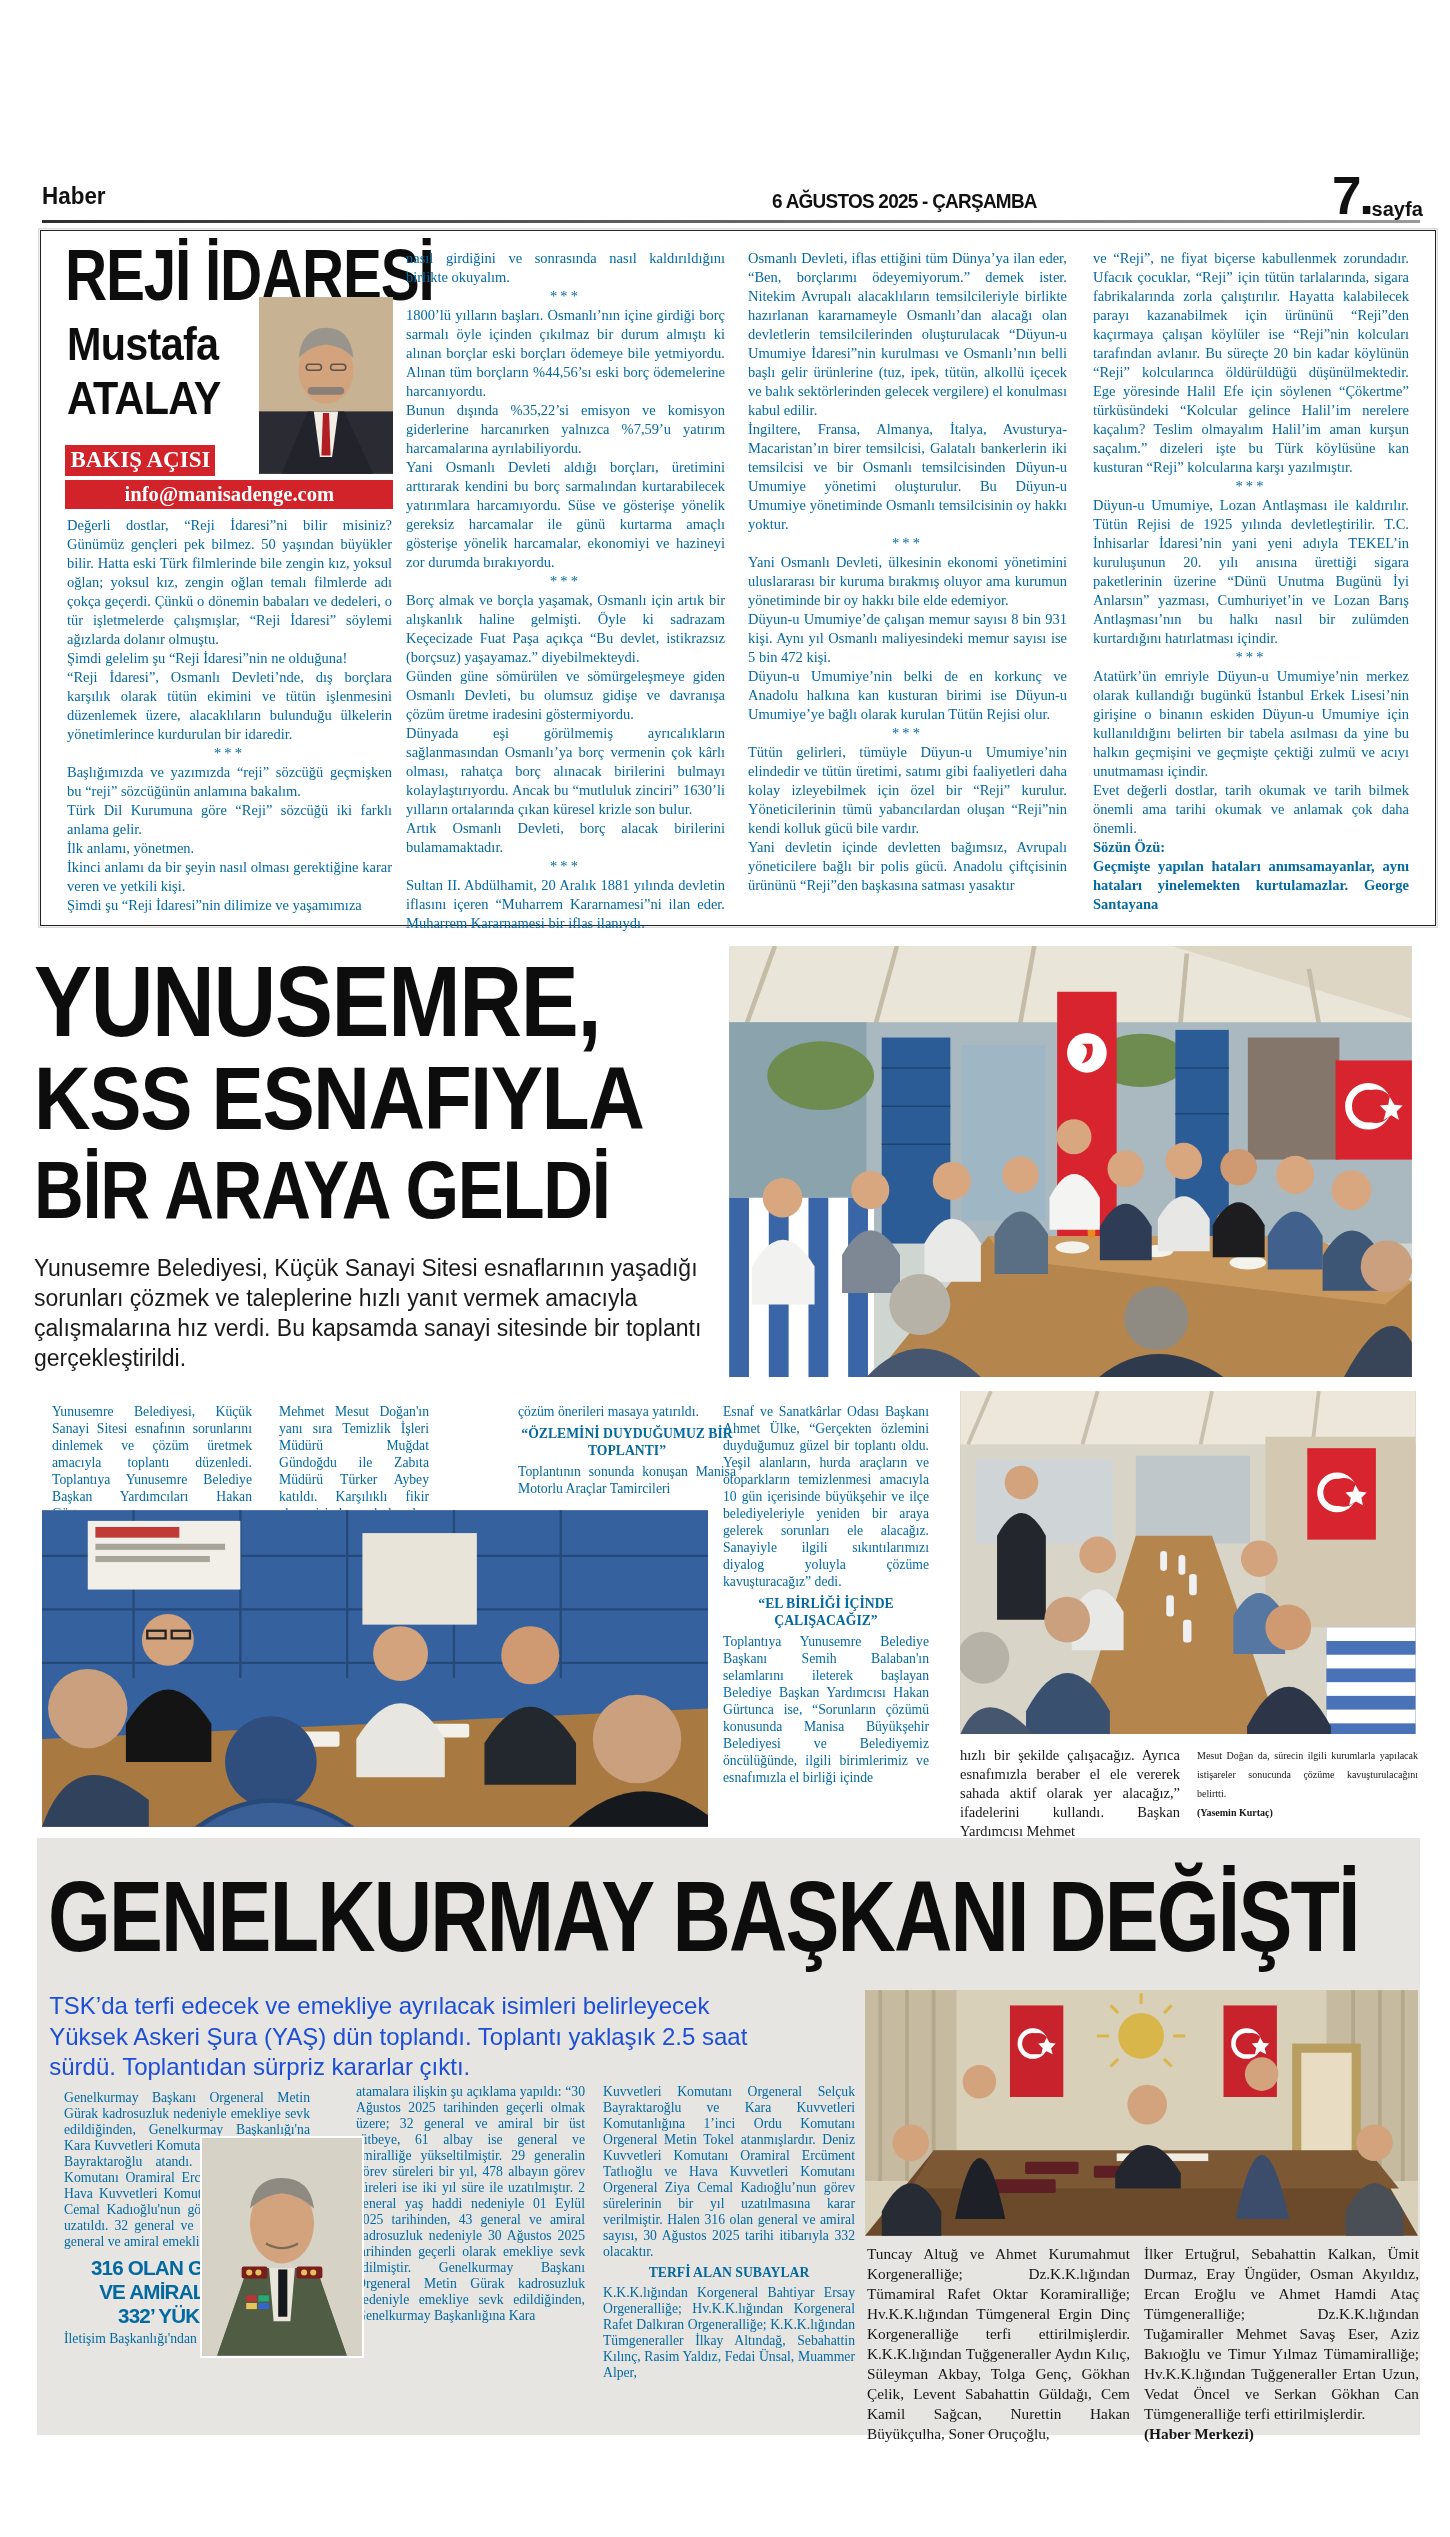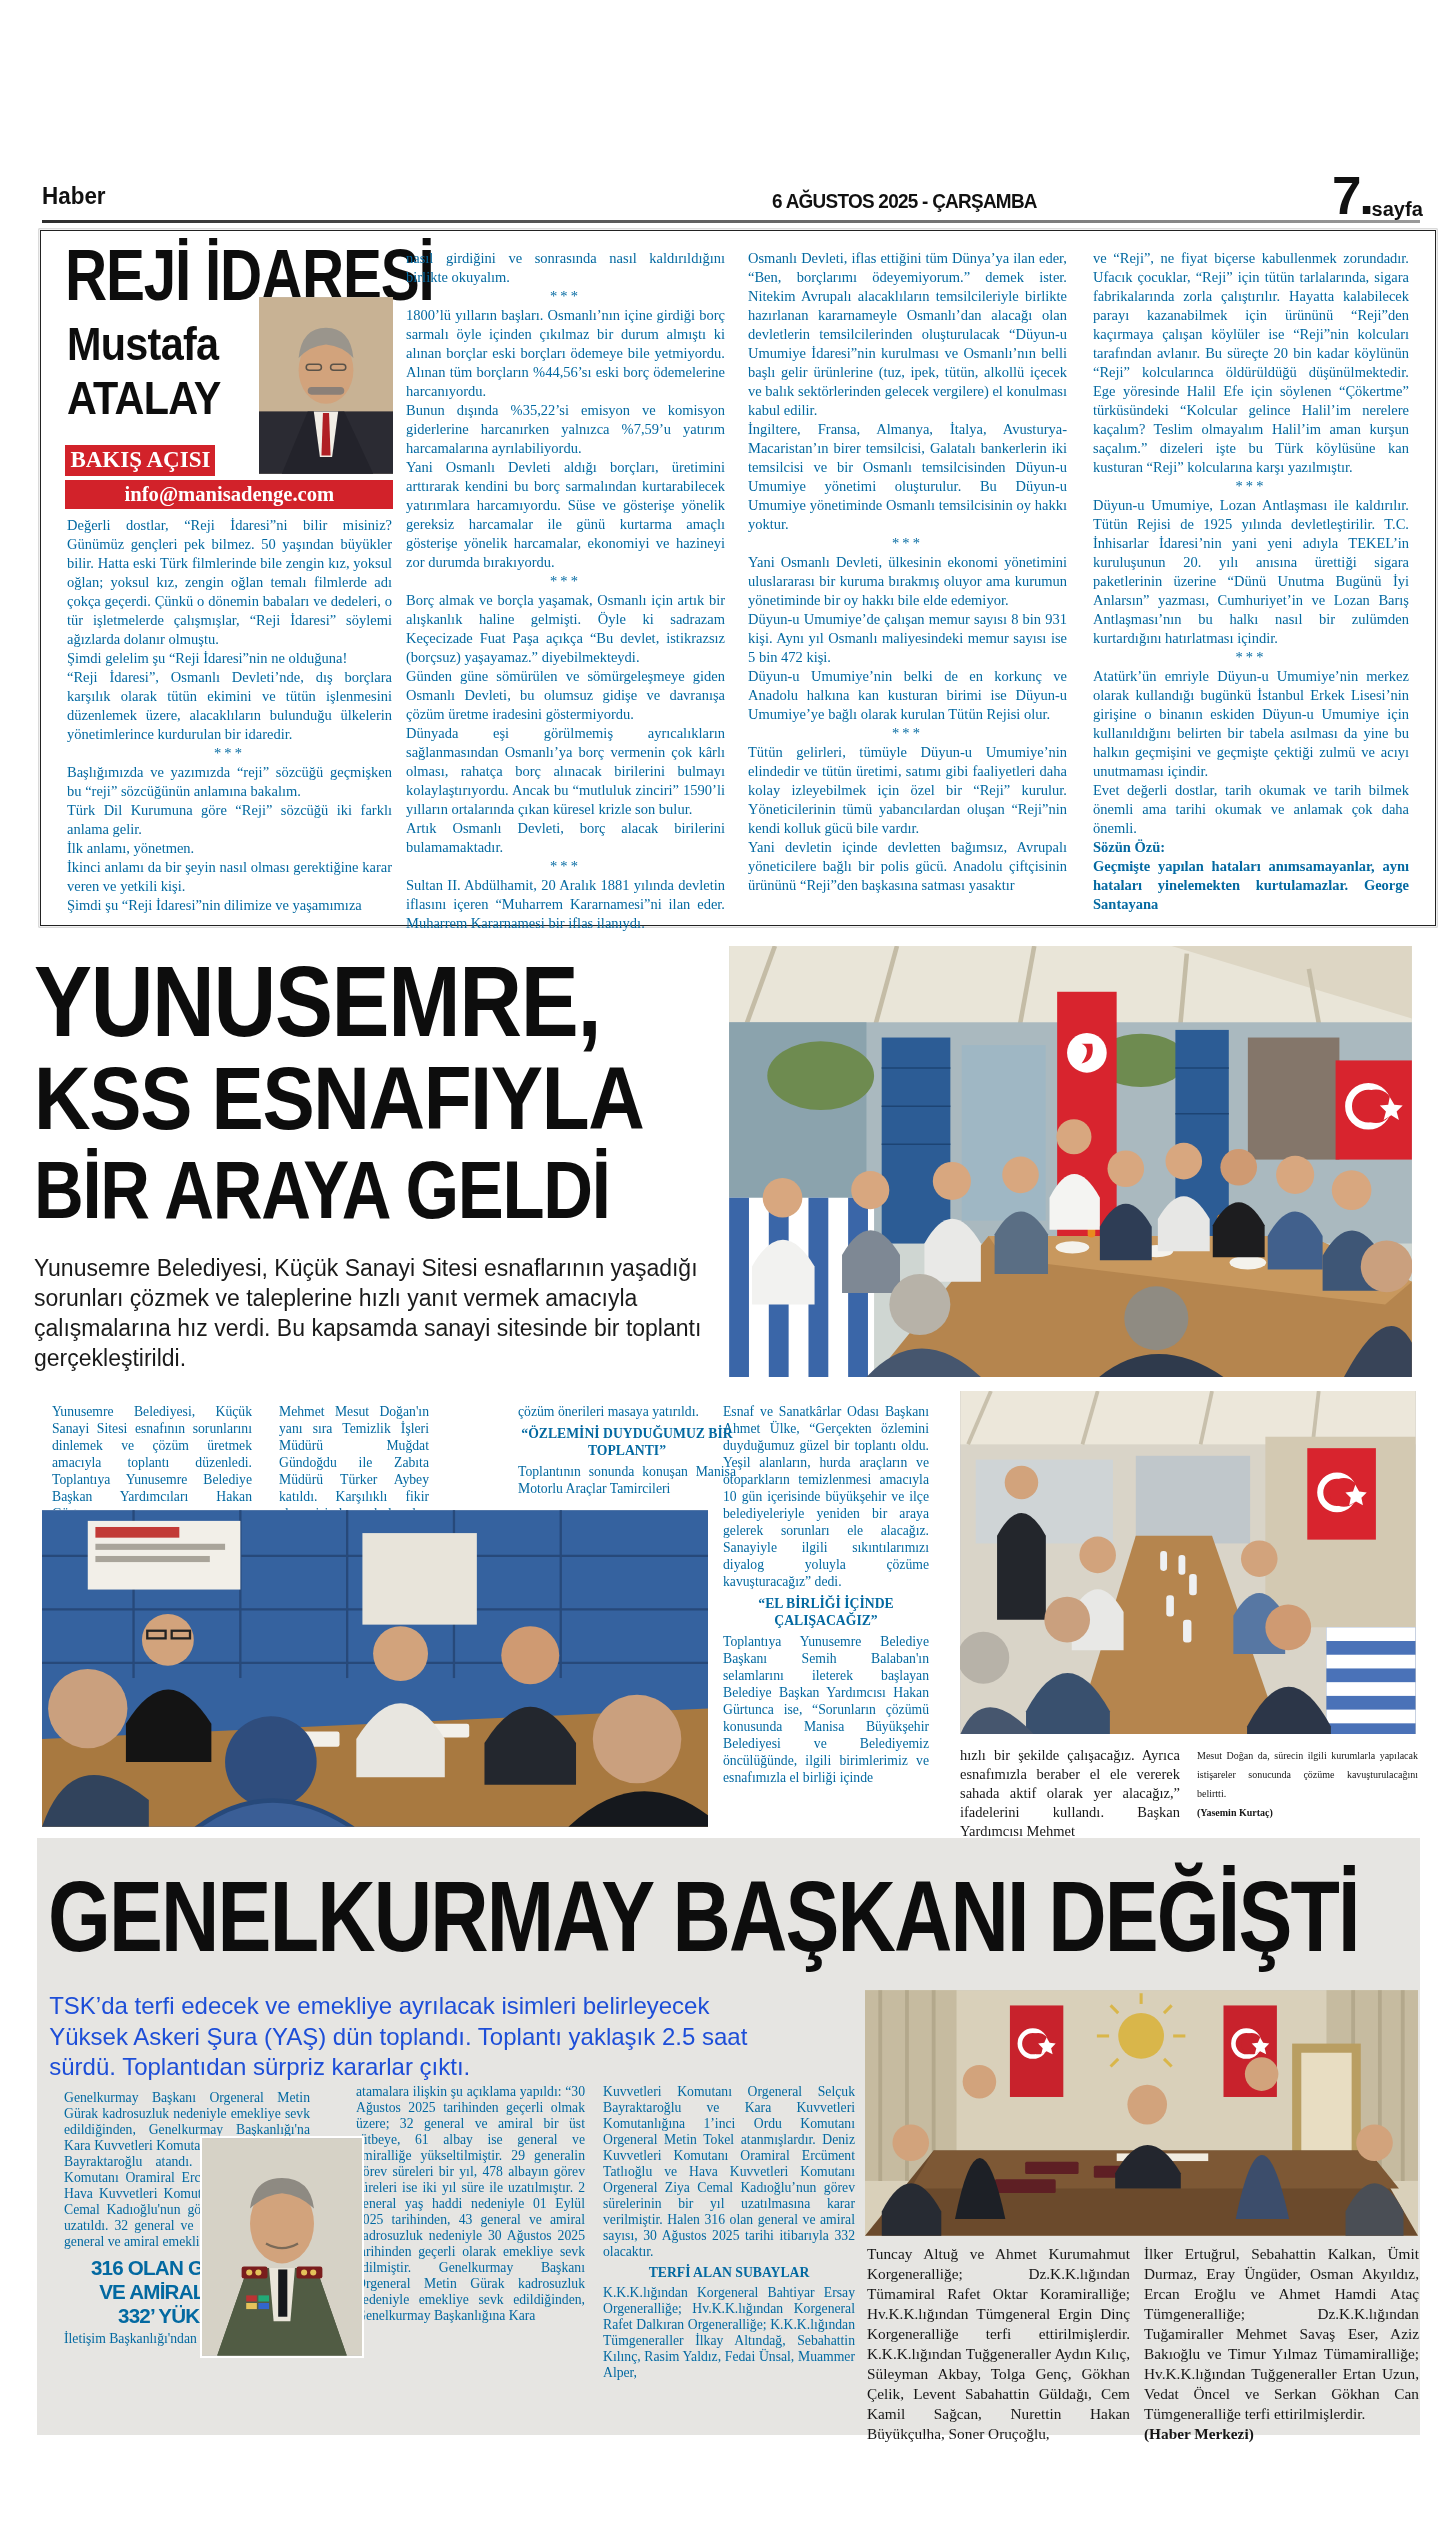--- a/index.html
+++ b/index.html
@@ -78,21 +78,21 @@
 
     <div class="abs bodycol" style="left:365px;top:18.3px;width:319px;height:661px;font-size:14.5px;line-height:19px;">
         <p>nasıl girdiğini ve sonrasında nasıl kaldırıldığını birlikte okuyalım.</p>
         <p class="stars">***</p>
         <p>1800’lü yılların başları. Osmanlı’nın içine girdiği borç sarmalı öyle içinden çıkılmaz bir durum almıştı ki alınan borçlar eski borçları ödemeye bile yetmiyordu. Alınan tüm borçların %44,56’sı eski borç ödemelerine harcanıyordu.</p>
         <p>Bunun dışında %35,22’si emisyon ve komisyon giderlerine harcanırken yalnızca %7,59’u yatırım harcamalarına ayrılabiliyordu.</p>
         <p>Yani Osmanlı Devleti aldığı borçları, üretimini arttırarak kendini bu borç sarmalından kurtarabilecek yatırımlara harcamıyordu. Süse ve gösterişe yönelik gereksiz harcamalar ile günü kurtarma amaçlı gösterişe yönelik harcamalar, ekonomiyi ve hazineyi zor durumda bırakıyordu.</p>
         <p class="stars">***</p>
         <p>Borç almak ve borçla yaşamak, Osmanlı için artık bir alışkanlık haline gelmişti. Öyle ki sadrazam Keçecizade Fuat Paşa açıkça “Bu devlet, istikrazsız (borçsuz) yaşayamaz.” diyebilmekteydi.</p>
         <p>Günden güne sömürülen ve sömürgeleşmeye giden Osmanlı Devleti, bu olumsuz gidişe ve davranışa çözüm üretme iradesini göstermiyordu.</p>
-        <p>Dünyada eşi görülmemiş ayrıcalıkların sağlanmasından Osmanlı’ya borç vermenin çok kârlı olması, rahatça borç alınacak birilerini bulmayı kolaylaştırıyordu. Ancak bu “mutluluk zinciri” 1590’li yılların ortalarında çıkan küresel krizle son bulur.</p>
+        <p>Dünyada eşi görülmemiş ayrıcalıkların sağlanmasından Osmanlı’ya borç vermenin çok kârlı olması, rahatça borç alınacak birilerini bulmayı kolaylaştırıyordu. Ancak bu “mutluluk zinciri” 1630’li yılların ortalarında çıkan küresel krizle son bulur.</p>
         <p>Artık Osmanlı Devleti, borç alacak birilerini bulamamaktadır.</p>
         <p class="stars">***</p>
         <p>Sultan II. Abdülhamit, 20 Aralık 1881 yılında devletin iflasını içeren “Muharrem Kararnamesi”ni ilan eder. Muharrem Kararnamesi bir iflas ilanıydı.</p>
       </div>
 
     <div class="abs bodycol" style="left:707px;top:18.3px;width:319px;height:661px;font-size:14.5px;line-height:19px;">
         <p>Osmanlı Devleti, iflas ettiğini tüm Dünya’ya ilan eder, “Ben, borçlarımı ödeyemiyorum.” demek ister. Nitekim Avrupalı alacaklıların temsilcileriyle birlikte hazırlanan kararnameyle Osmanlı’dan alacağı olan devletlerin temsilcilerinden oluşturulacak “Düyun-u Umumiye İdaresi”nin kurulması ve Osmanlı’nın belli başlı gelir ürünlerine (tuz, ipek, tütün, alkollü içecek ve balık sektörlerinden gelecek vergilere) el konulması kabul edilir.</p>
         <p>İngiltere, Fransa, Almanya, İtalya, Avusturya-Macaristan’ın birer temsilcisi, Galatalı bankerlerin iki temsilcisi ve bir Osmanlı temsilcisinden Düyun-u Umumiye yönetimi oluşturulur. Bu Düyun-u Umumiye yönetiminde Osmanlı temsilcisinin oy hakkı yoktur.</p>
         <p class="stars">***</p>
         <p>Yani Osmanlı Devleti, ülkesinin ekonomi yönetimini uluslararası bir kuruma bırakmış oluyor ama kurumun yönetiminde bir oy hakkı bile elde edemiyor.</p>

